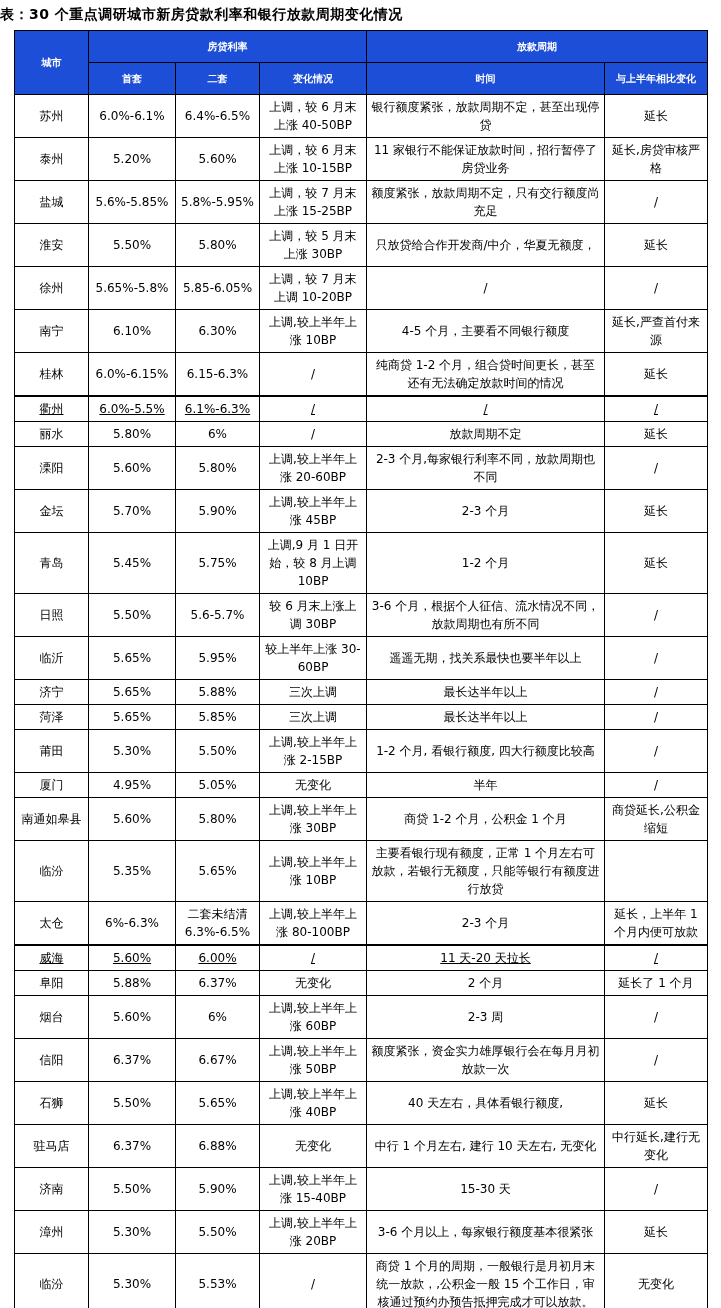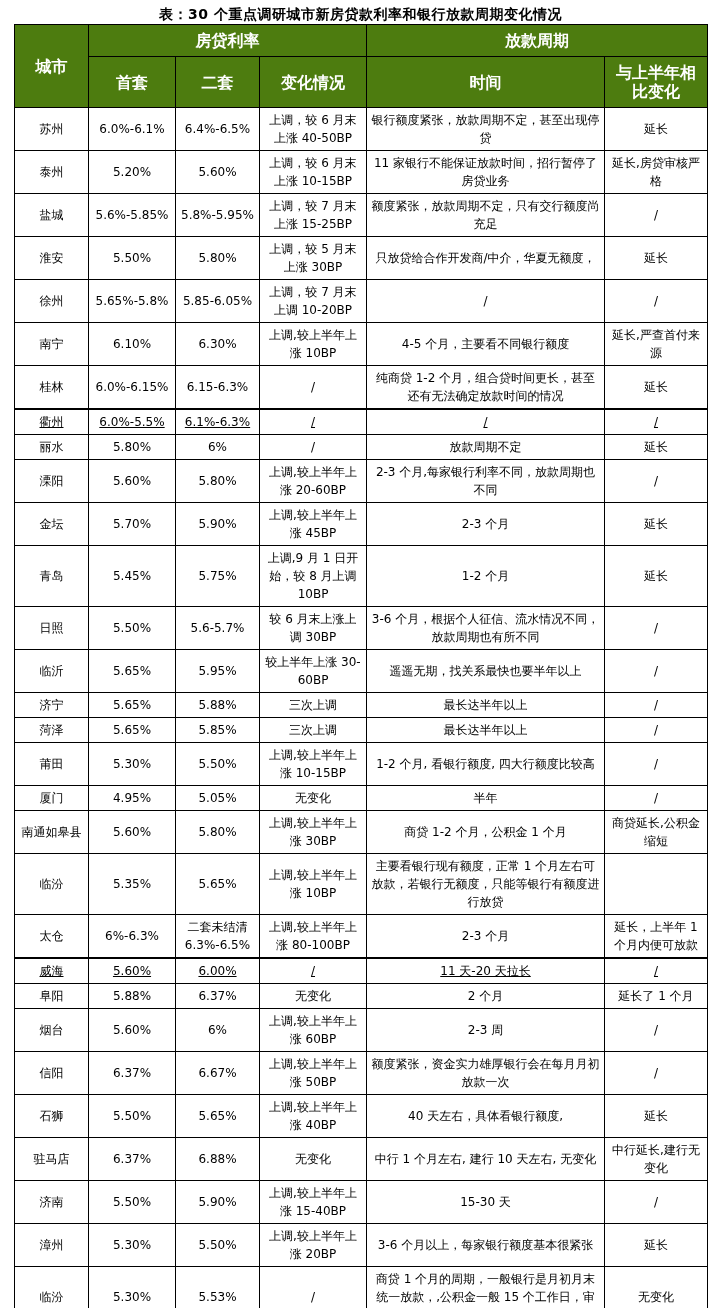--- a/index.html
+++ b/index.html
@@ -3,41 +3,41 @@
 <meta charset="utf-8">
 <style>
   * { margin: 0; padding: 0; box-sizing: border-box; }
   html, body {
     width: 721px;
     background: #ffffff;
     font-family: "DejaVu Sans", "Liberation Sans", sans-serif;
   }
   body { padding: 6px 0 0 0; }
   .page-title {
-    text-align: center;
     font-size: 14px;
     font-weight: bold;
     color: #000000;
+    margin-bottom: 6px;
     letter-spacing: 0.5px;
   }
   table.rates {
     border-collapse: collapse;
     table-layout: fixed;
     margin-left: 14px;
     width: 693px;
   }
   table.rates th, table.rates td {
     border: 1px solid #000000;
     text-align: center;
     vertical-align: middle;
   }
   table.rates thead th {
-    background: #4d7c0f;
+    background: #1d4ed8;
     color: #ffffff;
-    font-size: 16px;
+    font-size: 10px;
     font-weight: bold;
     padding: 6px 11px;
     line-height: 19px;
     border-color: #000000;
   }
   table.rates td {
     font-size: 12px;
     color: #000000;
     padding: 3px 4px;
     line-height: 18px;
@@ -199,21 +199,21 @@
         <td>5.65%</td>
         <td>5.85%</td>
         <td>三次上调</td>
         <td>最长达半年以上</td>
         <td>/</td>
       </tr>
       <tr>
         <td>莆田</td>
         <td>5.30%</td>
         <td>5.50%</td>
-        <td>上调,较上半年上涨 10-15BP</td>
+        <td>上调,较上半年上涨 2-15BP</td>
         <td>1-2 个月, 看银行额度, 四大行额度比较高</td>
         <td>/</td>
       </tr>
       <tr>
         <td>厦门</td>
         <td>4.95%</td>
         <td>5.05%</td>
         <td>无变化</td>
         <td>半年</td>
         <td>/</td>

